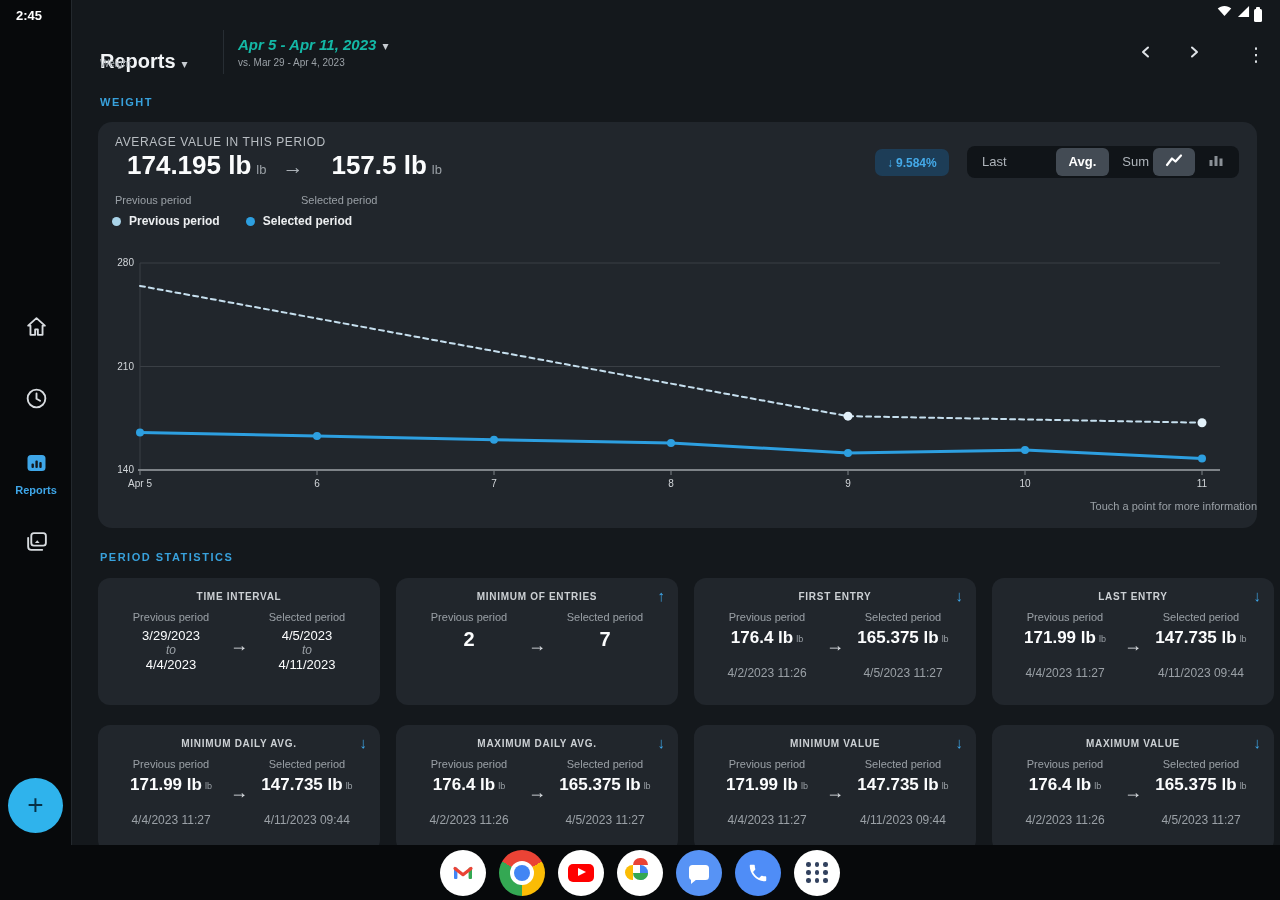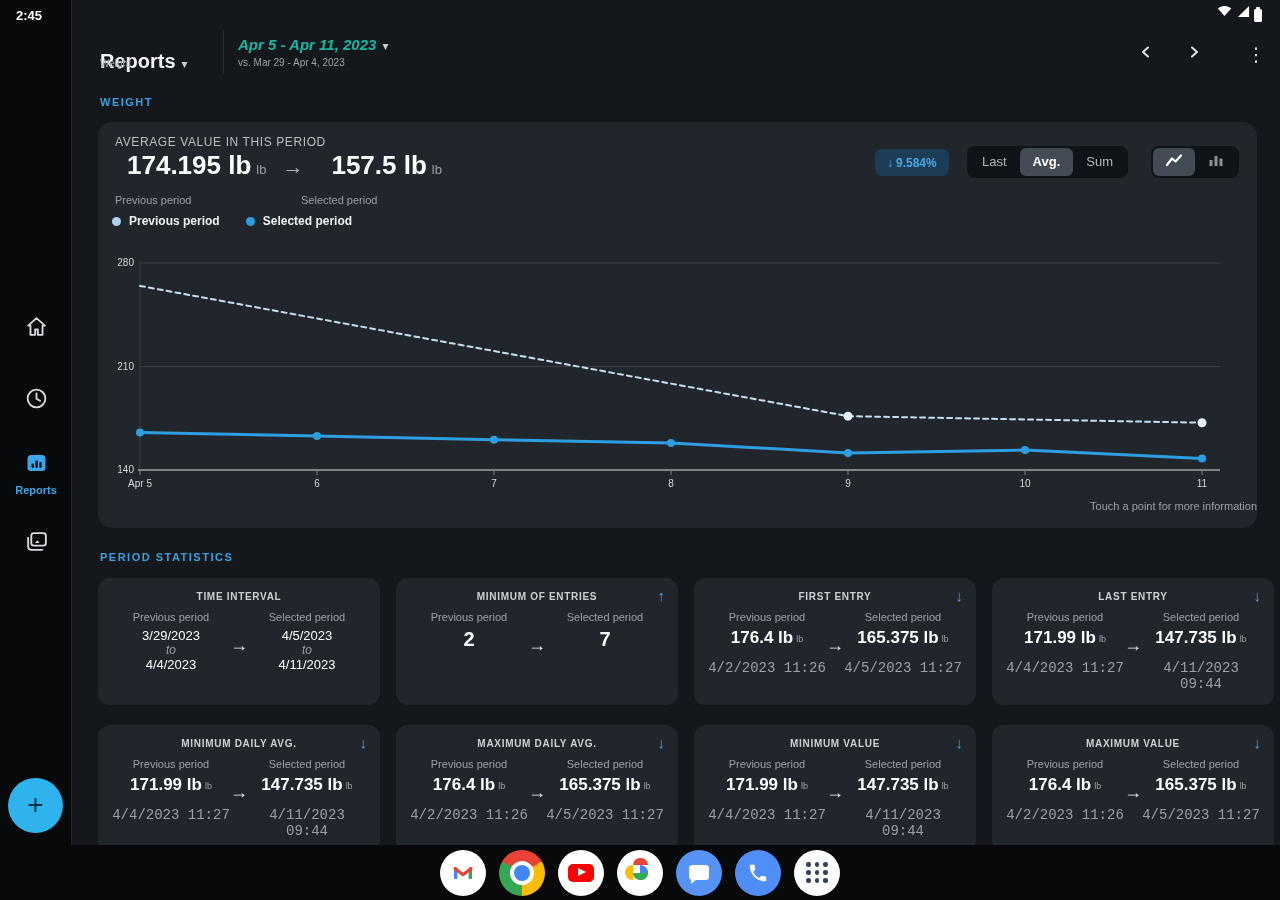--- a/index.html
+++ b/index.html
@@ -37,21 +37,21 @@
   .card { position:absolute; left:26px; top:122px; width:1159px; height:406px; background:#21262c; border-radius:14px; }
   .avg-title { position:absolute; left:17px; top:13px; font-size:12px; letter-spacing:.6px; color:#b9bec3; }
   .avg-row { position:absolute; left:17px; top:28px; display:flex; align-items:baseline; }
   .avg-val { font-size:26px; font-weight:bold; color:#fbfcfd;margin-left:12px; }
   .avg-unit { font-size:13px; color:#9aa0a6; margin-left:5px; }
   .avg-arrow { font-size:21px; color:#aab0b6; margin:0 16px; }
   .avg-lab { position:absolute; top:72px; font-size:11px; color:#9aa0a6; }
   .badge { position:absolute; left:777px; top:27px; height:27px; padding:0 12px; border-radius:7px; background:#1d3d57; color:#44a9e8; font-size:12px; font-weight:bold; display:flex; align-items:center; gap:3px; }
   .seg { position:absolute; left:869px; top:24px; height:32px; background:#101418; border-radius:8px; display:flex; align-items:center; padding:2px; }
   .seg-opt { height:28px; line-height:28px; padding:0 13px; font-size:13px; color:#aeb4ba; border-radius:6px; cursor:pointer; }
-  .seg-opt.selected { background:#434b54; color:#fff; font-weight:bold; }
+  .seg-opt.selected { background:#434b54; color:#fff; font-weight:bold;margin-left:36px; }
   .ctoggle { position:absolute; left:1053px; top:24px; height:32px; background:#101418; border-radius:8px; display:flex; align-items:center; padding:2px; }
   .ct-btn { width:42px; height:28px; border-radius:6px; display:flex; align-items:center; justify-content:center; cursor:pointer; }
   .ct-btn.selected { background:#434b54; }
   .legend { position:absolute; left:14px; top:92px; display:flex; gap:26px; }
   .lg-item { display:flex; align-items:center; gap:8px; cursor:pointer; }
   .lg-dot { width:9px; height:9px; border-radius:50%; }
   .lg-txt { font-size:12px; font-weight:bold; color:#eceef0; }
   .chart-caption { position:absolute; left:0; right:0; top:378px; text-align:right; font-size:11px; color:#9aa0a6; }
   #chart-svg { position:absolute; left:12px; top:126px; }
 
@@ -59,21 +59,21 @@
   .stats-grid { position:absolute; left:26px; top:578px; width:1159px; display:grid; grid-template-columns:repeat(4,1fr); gap:20px 16px; }
   .stat-card { height:127px; background:#21262c; border-radius:12px; position:relative; }
   .sc-title { margin-top:13px; text-align:center; font-size:10px; font-weight:bold; letter-spacing:.7px; color:#ccd0d4; }
   .sc-trend { position:absolute; right:13px; top:9px; color:#3ea6e8; font-size:15px; font-weight:bold; }
   .sc-body { display:flex; justify-content:space-between; padding:9px 14px 0; }
   .sc-col { width:118px; text-align:center; }
   .sc-label { font-size:11px; color:#9aa0a6; margin-bottom:5px; }
   .sc-num { font-size:17px; font-weight:bold; color:#fbfcfd; }
   .sc-num.xl { font-size:20px; }
   .sc-unit { font-size:9px; color:#9aa0a6; margin-left:3px; position:relative; top:-1px; }
-  .sc-sub { font-size:14px; color:#9aa0a6; margin-top:12px;font-family:Liberation Mono, monospace; }
+  .sc-sub { font-size:12px; color:#9aa0a6; margin-top:18px; }
   .sc-arrow { align-self:flex-start; margin-top:24px; color:#dfe3e7; font-size:18px; }
   .sc-row-big { font-size:13px; font-weight:normal; color:#fbfcfd; line-height:16px; }
   .sc-row-small { font-size:12px; color:#9aa0a6; line-height:13px;font-style:italic; }
 
   
   .fab { position:absolute; left:8px; top:778px; width:55px; height:55px; border-radius:50%; background:#2fb3ec; display:flex; align-items:center; justify-content:center; cursor:pointer; z-index:4; }
   .fab span { font-size:28px; color:#073146; line-height:1; margin-top:-2px; }
 
   
   .dock { position:absolute; left:0; top:845px; width:1280px; height:55px; background:#07090b; display:flex; align-items:center; justify-content:center; gap:13px; z-index:3; }

